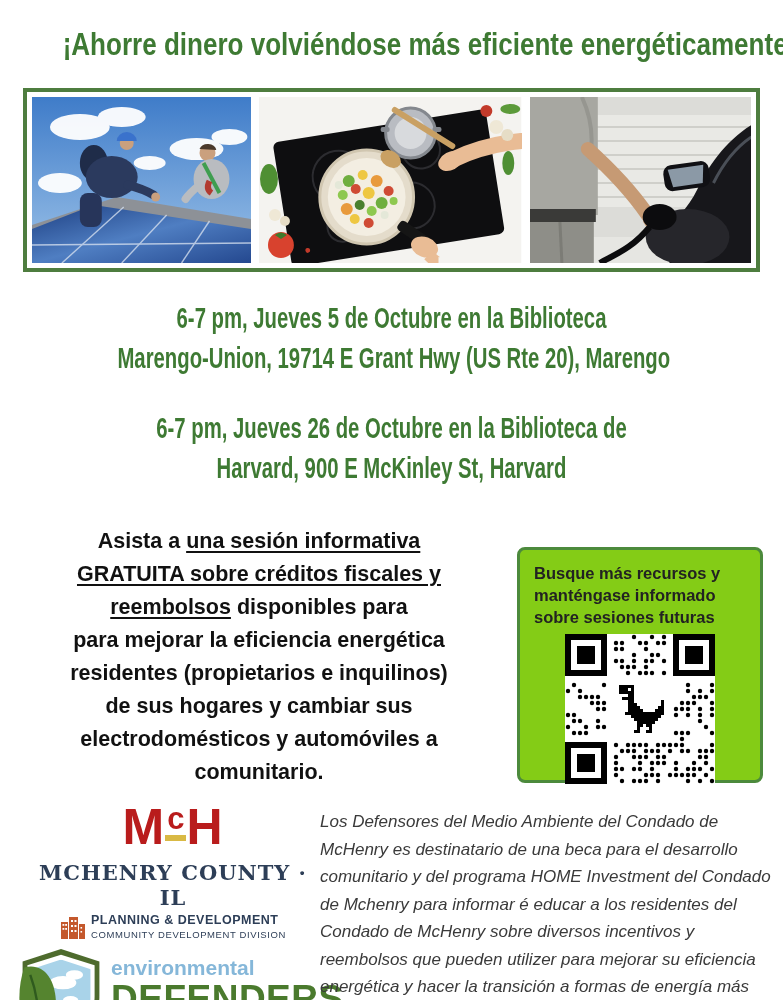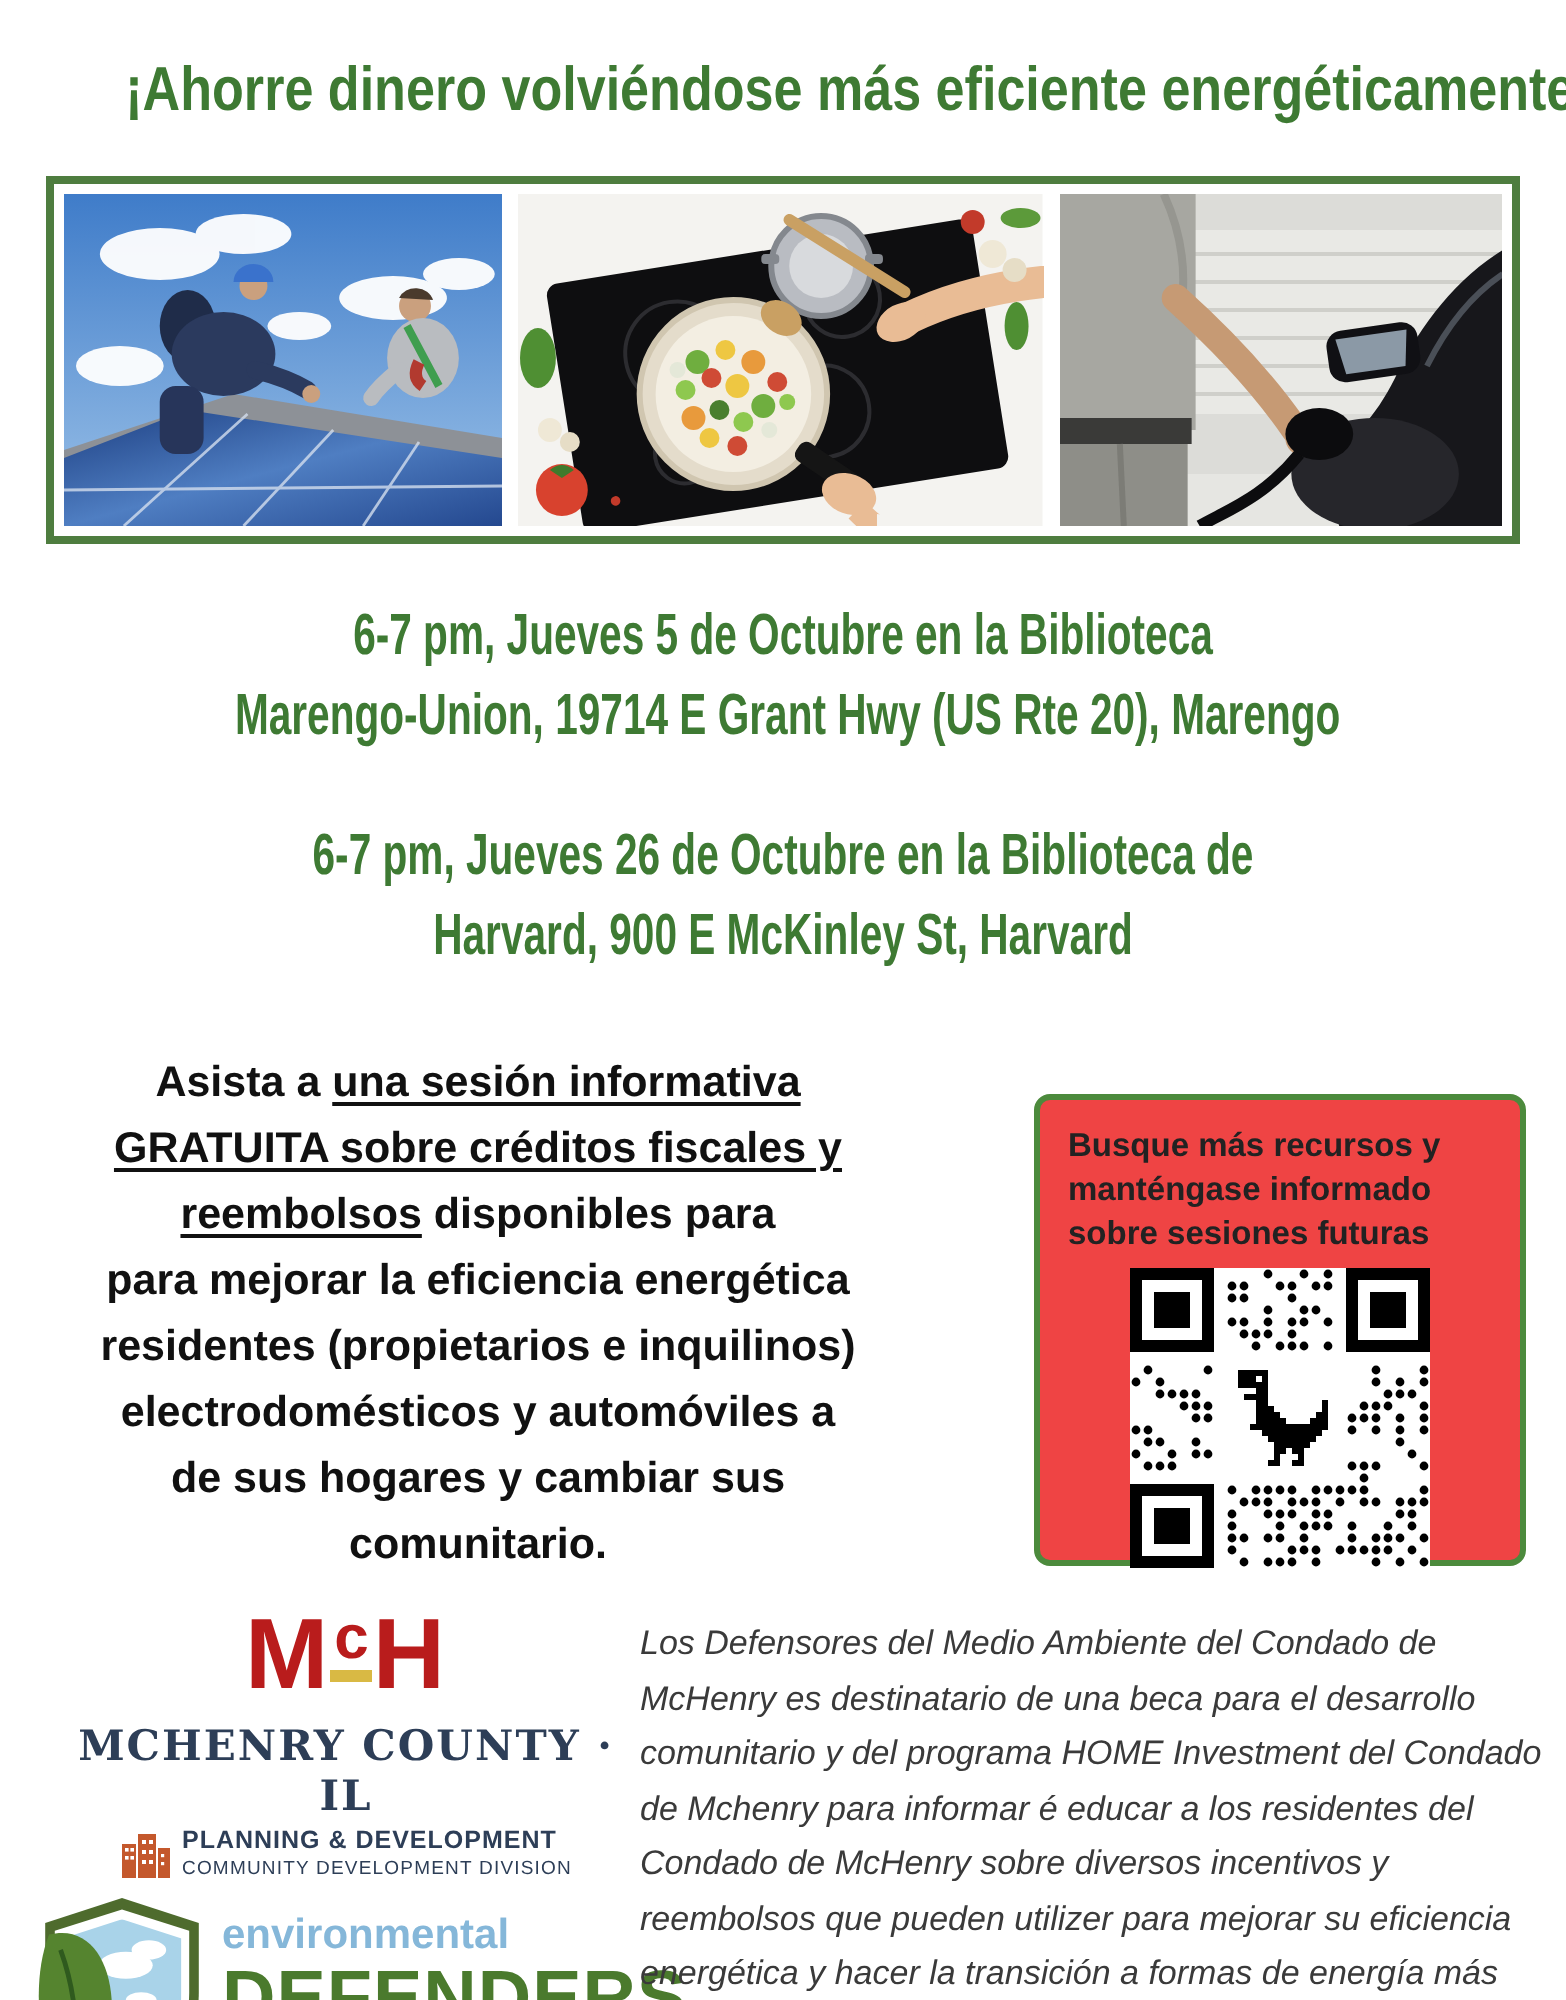--- a/index.html
+++ b/index.html
@@ -15,28 +15,28 @@
                padding:5px;display:flex;gap:8px;}
   .photo{height:166px;overflow:hidden;}
   .photo svg{display:block;width:100%;height:100%;}
   .p1{width:220px;} .p2{width:263px;} .p3{width:222px;}
   
   .sessions{position:absolute;top:298px;left:0;width:100%;}
   .date-line{width:100%;text-align:center;color:#3e7a33;font-weight:bold;
              font-size:29px;line-height:40px;transform:scaleX(.70);white-space:nowrap;}
   .session{margin-bottom:30px;}
   
-  .para{position:absolute;left:4px;top:525px;width:470px;text-align:center;
+  .para{position:absolute;left:24px;top:525px;width:470px;text-align:center;
         color:#111;font-weight:bold;font-size:21.5px;line-height:33px;}
   .para-line{white-space:nowrap;}
   .u{text-decoration:underline;text-decoration-thickness:2px;text-underline-offset:3px;}
   
   .qr-box{position:absolute;left:517px;top:547px;width:246px;height:236px;
           box-sizing:border-box;border:3px solid #4c8a3c;border-radius:8px;
-          padding:12px 14px 8px;background:#ef4444;}
+          padding:12px 14px 8px;background:#84cc16;}
   .qr-text{font-size:16.5px;line-height:22px;font-weight:bold;color:#222;}
   .qr-code{width:150px;height:150px;margin:6px auto 0;}
   
   .logos{position:absolute;left:25px;top:802px;width:296px;}
   .mch{text-align:center;color:#2d3e57;}
   .monogram{line-height:1;font-weight:bold;color:#b91c1c;}
   .mono-big{font-size:50px;letter-spacing:1px;}
   .mono-c{font-size:31px;position:relative;top:-15px;display:inline-block;
           border-bottom:6px solid #d9b944;padding:0 2px 1px;}
   .mch-county{font-family:"DejaVu Serif",serif;font-weight:bold;font-size:21px;
@@ -232,22 +232,22 @@
       <div class="date-line">Harvard, 900 E McKinley St, Harvard</div>
     </div>
   </div>
 
   <div class="para">
     <div class="para-line"><span>Asista a </span><span class="u">una sesión informativa</span><span></span></div>
     <div class="para-line"><span></span><span class="u">GRATUITA sobre créditos fiscales y</span><span></span></div>
     <div class="para-line"><span></span><span class="u">reembolsos</span><span> disponibles para</span></div>
     <div class="para-line"><span>para mejorar la eficiencia energética</span><span class="u"></span><span></span></div>
     <div class="para-line"><span>residentes (propietarios e inquilinos)</span><span class="u"></span><span></span></div>
+    <div class="para-line"><span>de sus hogares y cambiar sus</span><span class="u"></span><span></span></div>
     <div class="para-line"><span>electrodomésticos y automóviles a</span><span class="u"></span><span></span></div>
-    <div class="para-line"><span>de sus hogares y cambiar sus</span><span class="u"></span><span></span></div>
     <div class="para-line"><span>comunitario.</span><span class="u"></span><span></span></div>
   </div>
 
   <div class="qr-box">
     <div class="qr-text">Busque más recursos y manténgase informado sobre sesiones futuras</div>
     <div class="qr-code" id="qr"><svg viewBox="0 0 150 150" width="150" height="150">
           <rect x="0" y="0" width="150" height="150" fill="#fff"></rect>
           <circle cx="69" cy="3" r="2.2" fill="#000"></circle>
           <circle cx="87" cy="3" r="2.2" fill="#000"></circle>
           <circle cx="99" cy="3" r="2.2" fill="#000"></circle>

